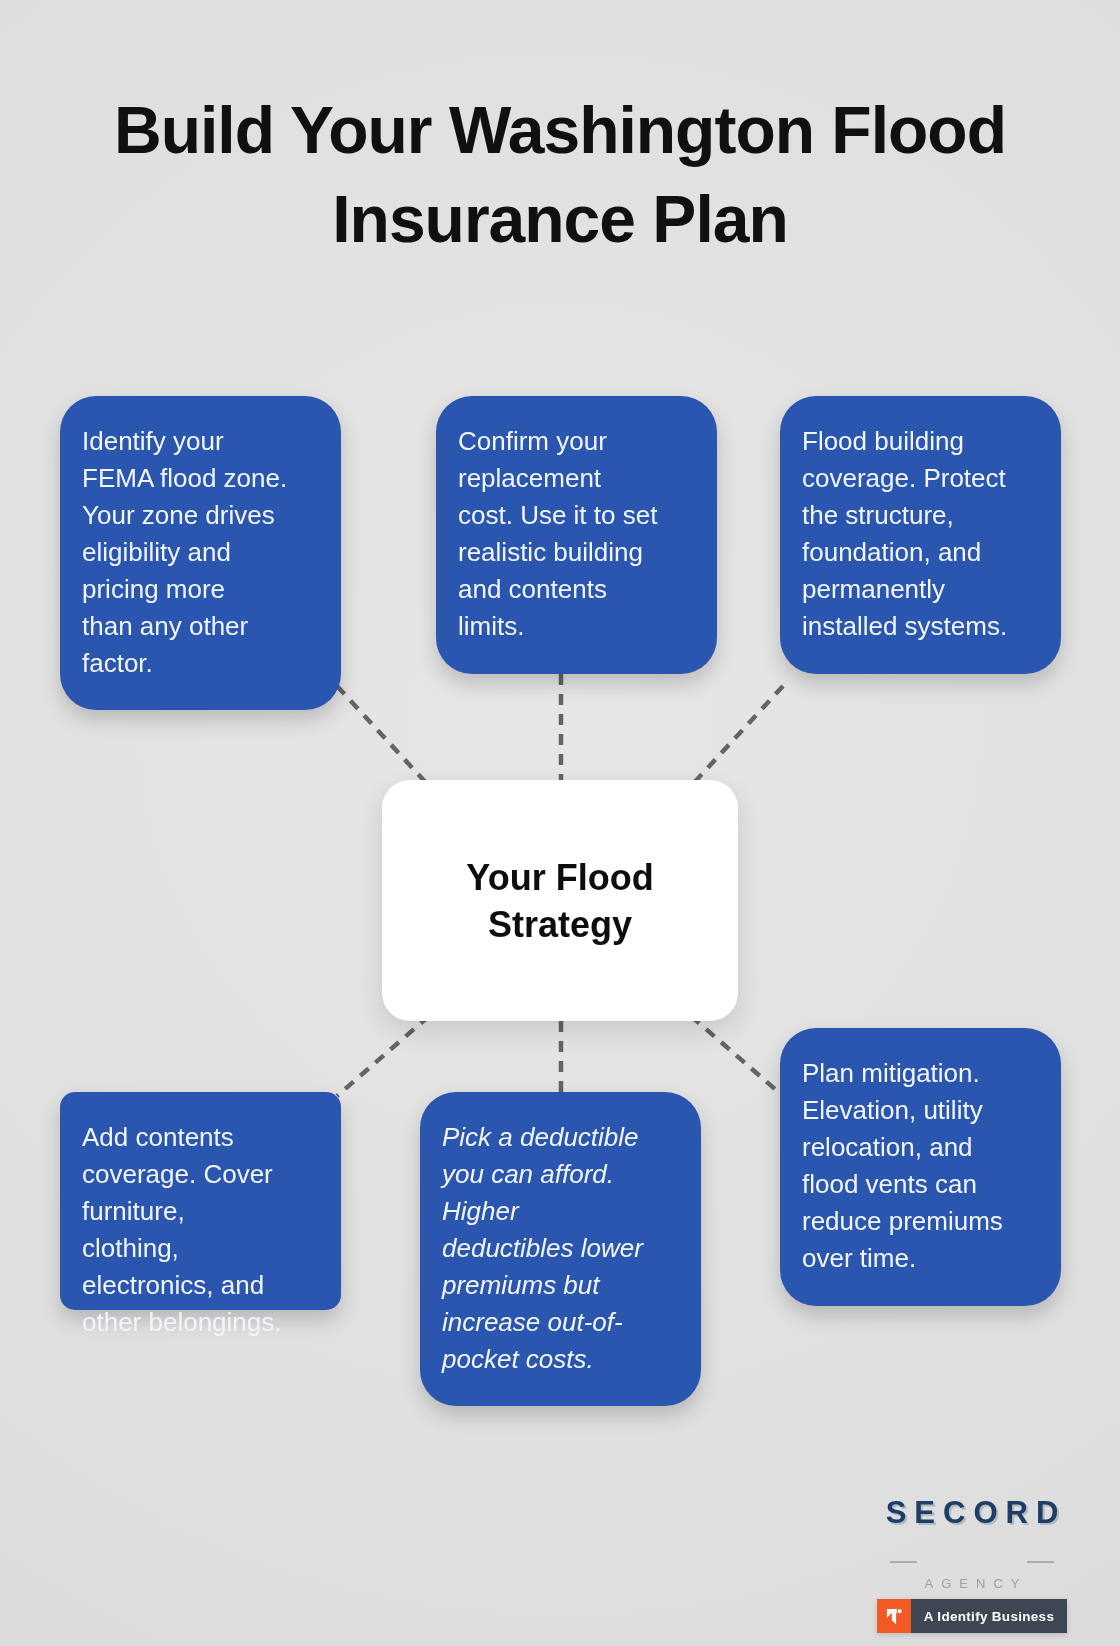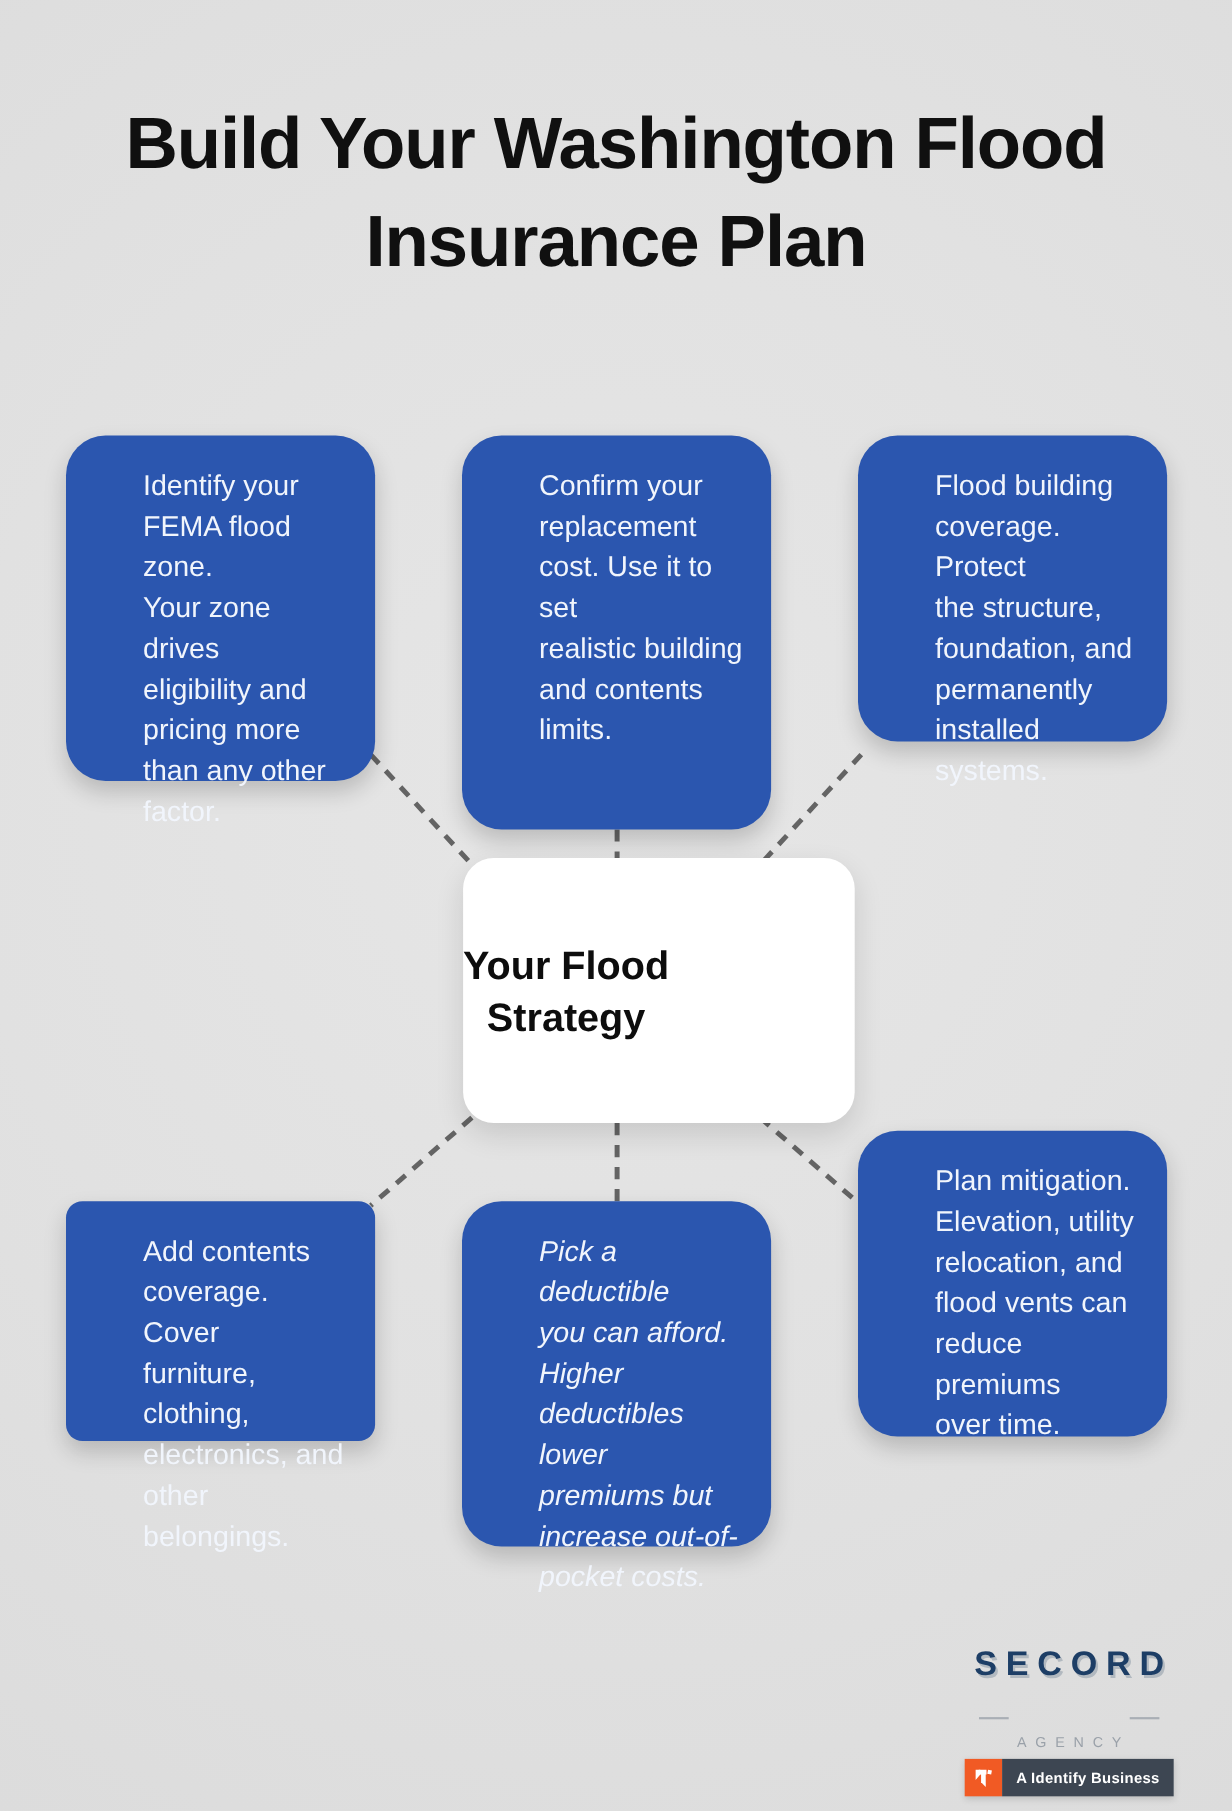--- a/index.html
+++ b/index.html
@@ -47,41 +47,40 @@
     box-shadow: 0 10px 20px rgba(0,0,0,0.18);
     z-index: 2;
     box-sizing: border-box;
     padding: 27px 22px;
   }
   .node .node-text {
     color: #f1f5fc;
     font-size: 26px;
     line-height: 37px;
     white-space: pre-line;
-    margin-left: 48px;
   }
   .node.pos-tl { left: 60px;  top: 396px; height: 314px; }
-  .node.pos-tc { left: 420px; top: 396px; height: 358px; }
+  .node.pos-tc { left: 436px; top: 396px; height: 278px; }
   .node.pos-tr { left: 780px; top: 396px; height: 278px; }
   .node.pos-bl { left: 60px;  top: 1092px; height: 218px; border-radius: 15px; }
   .node.pos-bc { left: 420px; top: 1092px; height: 314px; font-style: italic; }
   .node.pos-br { left: 780px; top: 1028px; height: 278px; }
   .center-box {
     position: absolute;
     left: 382px;
     top: 780px;
     width: 356px;
     height: 241px;
     background: #ffffff;
     border-radius: 28px;
     box-shadow: 0 10px 26px rgba(0,0,0,0.12);
     z-index: 2;
     display: flex;
     align-items: center;
-    margin-left: 39px;
+    justify-content: center;
   }
   .center-box .center-title {
     font-size: 36px;
     line-height: 47px;
     font-weight: 700;
     color: #0d0d0d;
     text-align: center;
     white-space: pre-line;
   }
   .brand {

